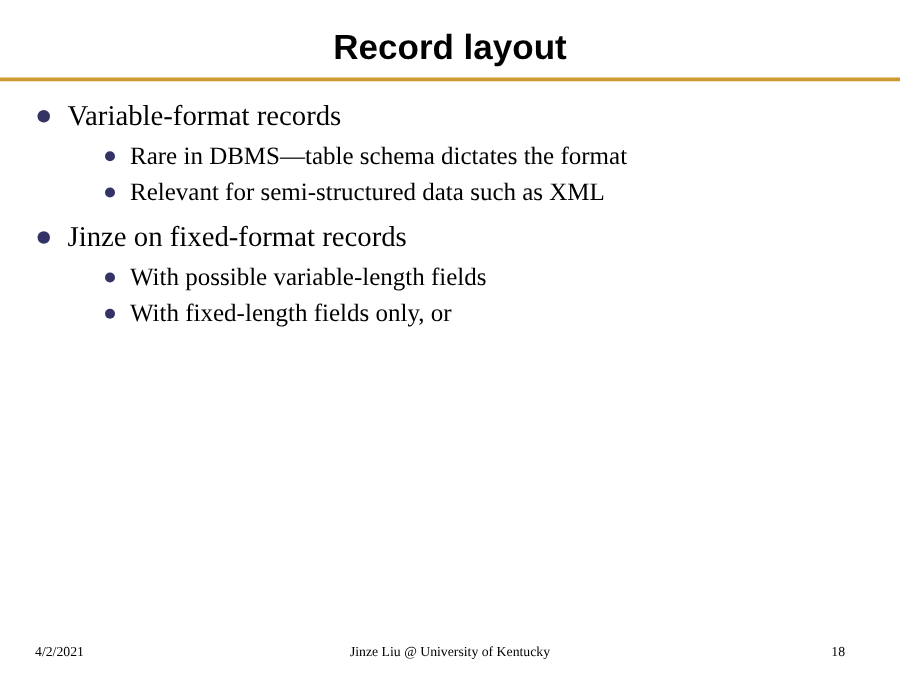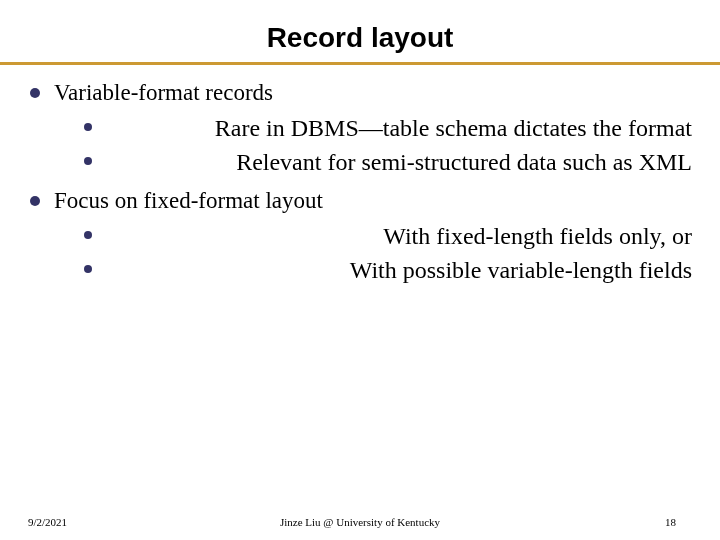--- a/index.html
+++ b/index.html
@@ -57,22 +57,21 @@
     top: 0.48em;
     width: 10px;
     height: 10px;
     background: #333366;
     border-radius: 50%;
   }
   ul.lvl2 {
     list-style: none;
     margin: 4px 0 6px 0;
     padding: 0 0 0 28px;
-    font-size: 24px;
-    text-align: right;
+    font-size: 20px;
   }
   ul.lvl2 > li {
     position: relative;
     padding-left: 22px;
     margin: 2px 0;
   }
   ul.lvl2 > li::before {
     content: "";
     position: absolute;
     left: 2px;
@@ -125,32 +124,32 @@
         <ul class="lvl2">
           <li>
             <span>Rare in DBMS—table schema dictates the format</span>
           </li>
           <li>
             <span>Relevant for semi-structured data such as XML</span>
           </li>
         </ul>
       </li>
       <li>
-        <span>Focus on fixed-format layout</span>
+        <span>Jinze on fixed-format records</span>
         <ul class="lvl2">
           <li>
-            <span>With fixed-length fields only, or</span>
+            <span>With possible variable-length fields</span>
           </li>
           <li>
-            <span>With possible variable-length fields</span>
+            <span>With fixed-length fields only, or</span>
           </li>
         </ul>
       </li>
     </ul>
   </div>
 
   <div class="footer">
-    <span class="date">9/2/2021</span>
+    <span class="date">4/2/2021</span>
     <span class="attrib">Jinze Liu @ University of Kentucky</span>
     <span class="pagenum">18</span>
   </div>
 
 </div>
 
 </body></html>

